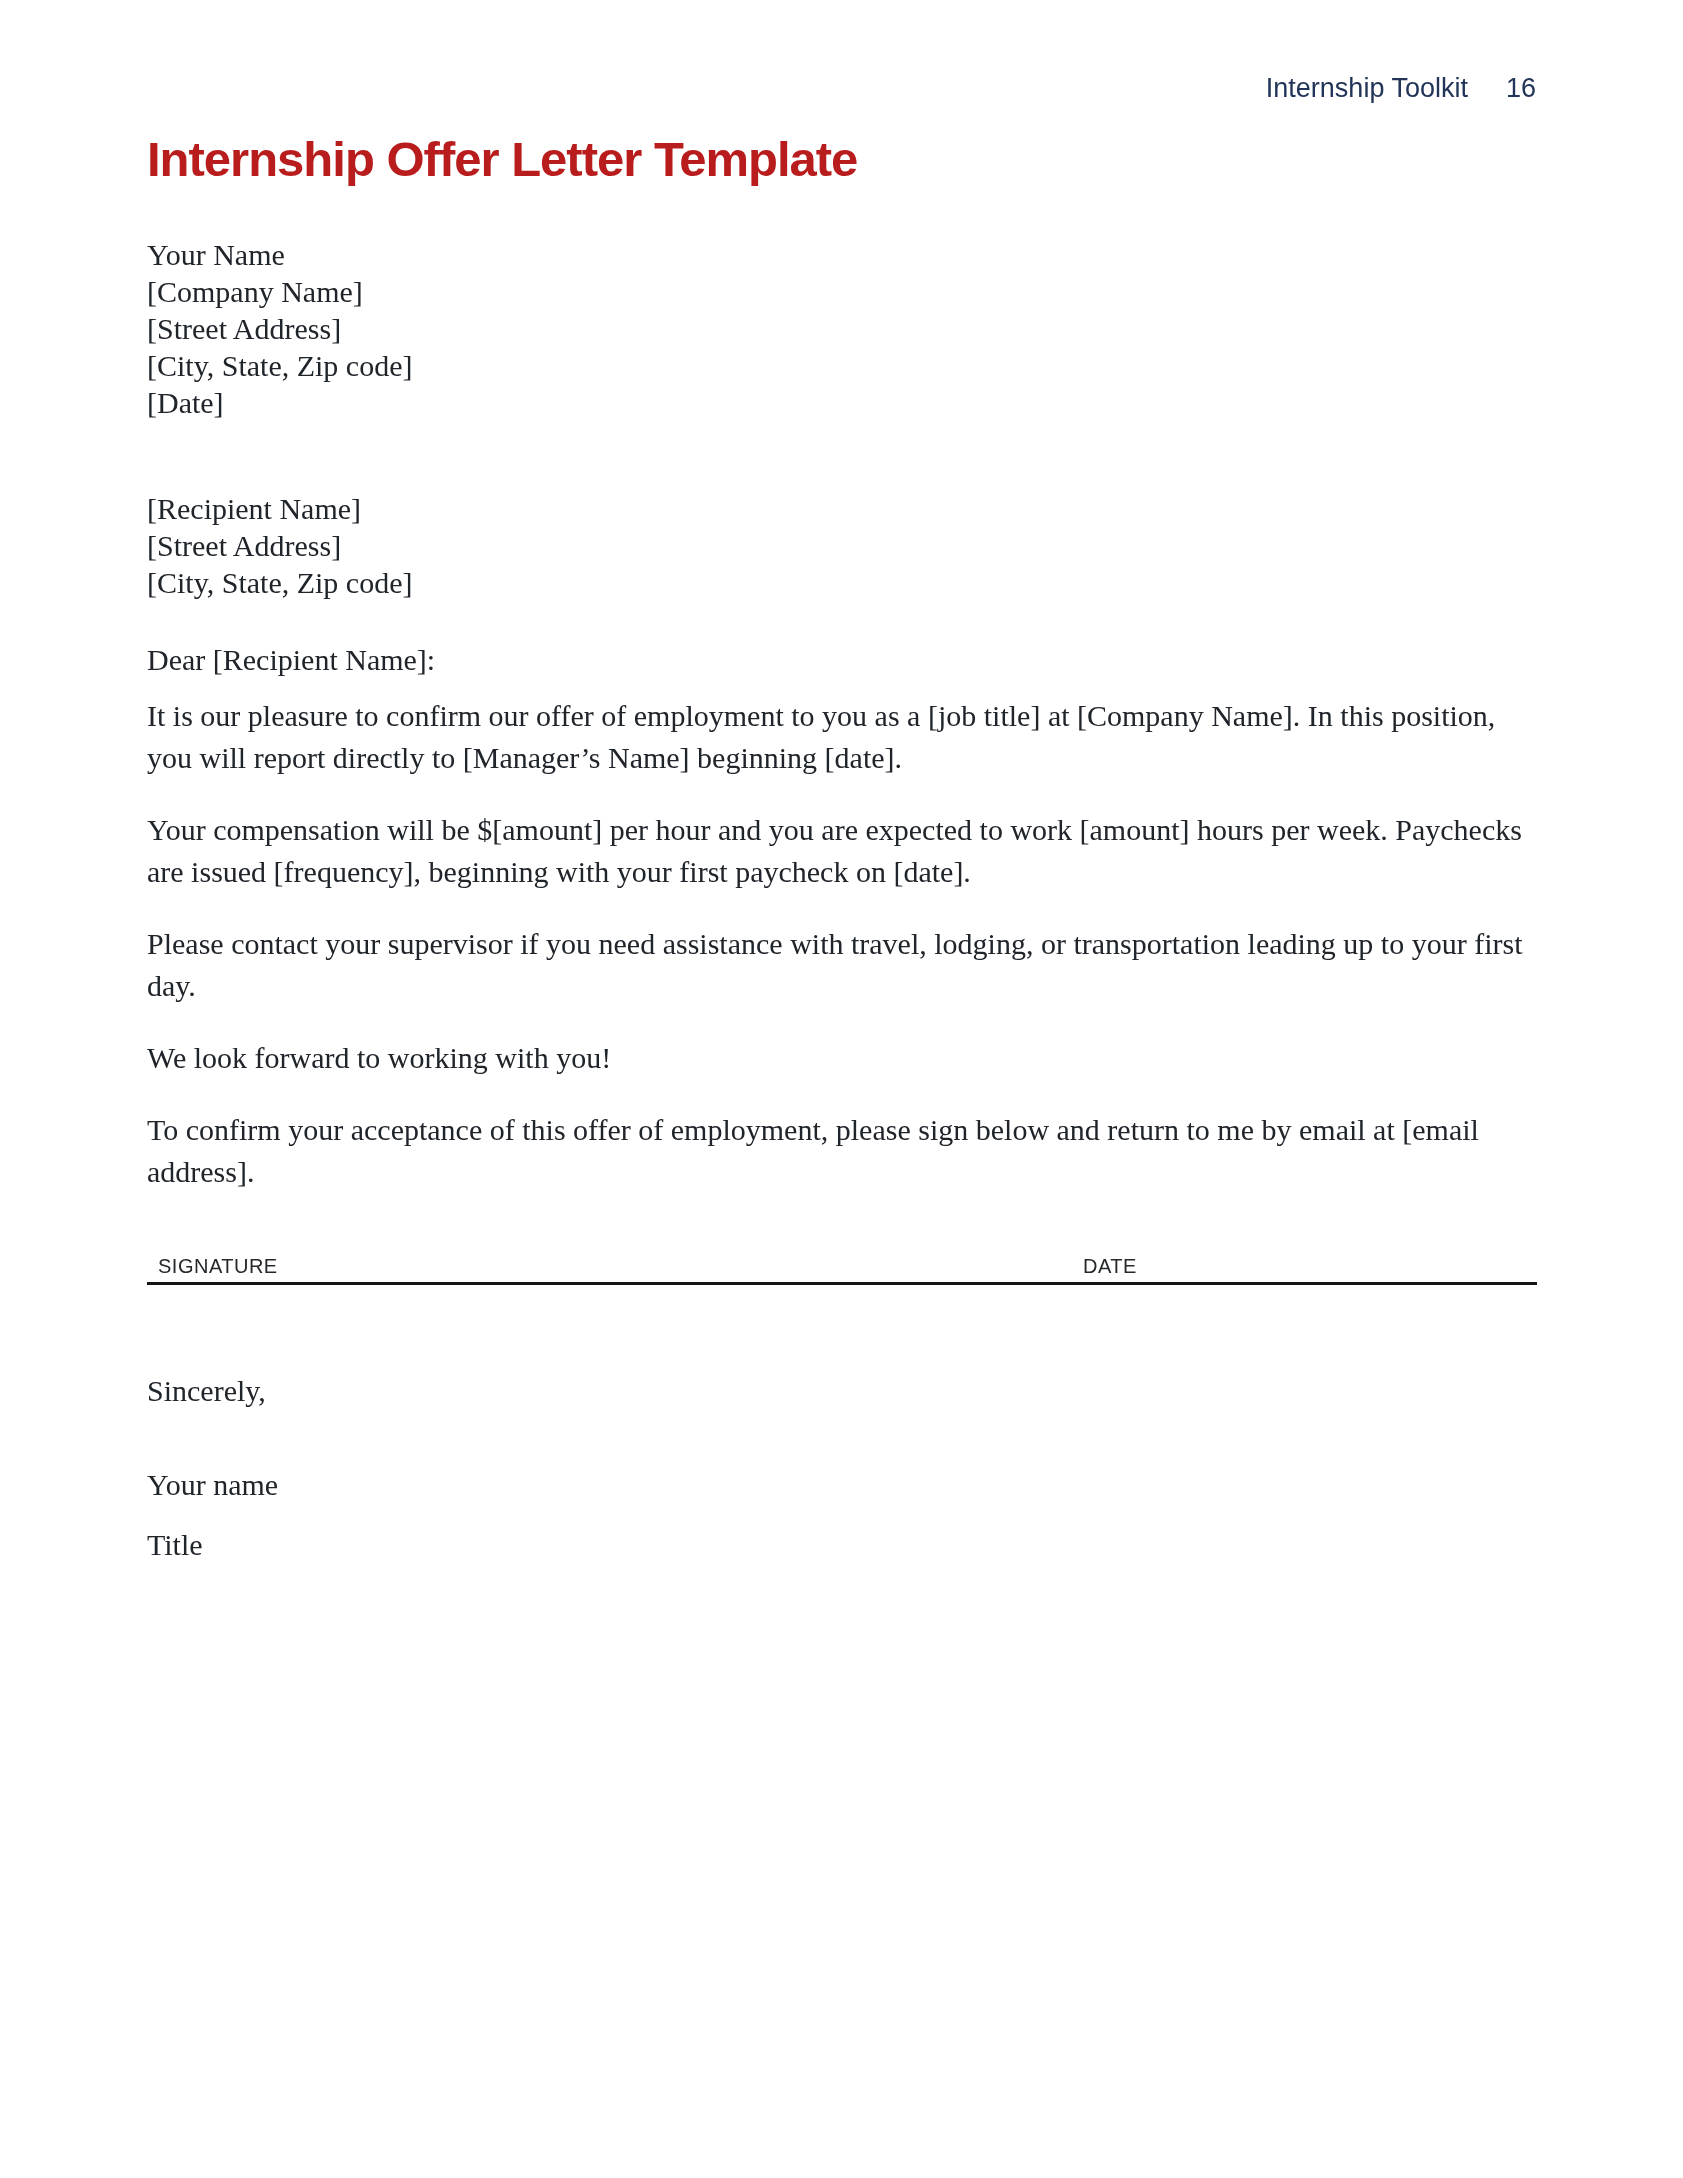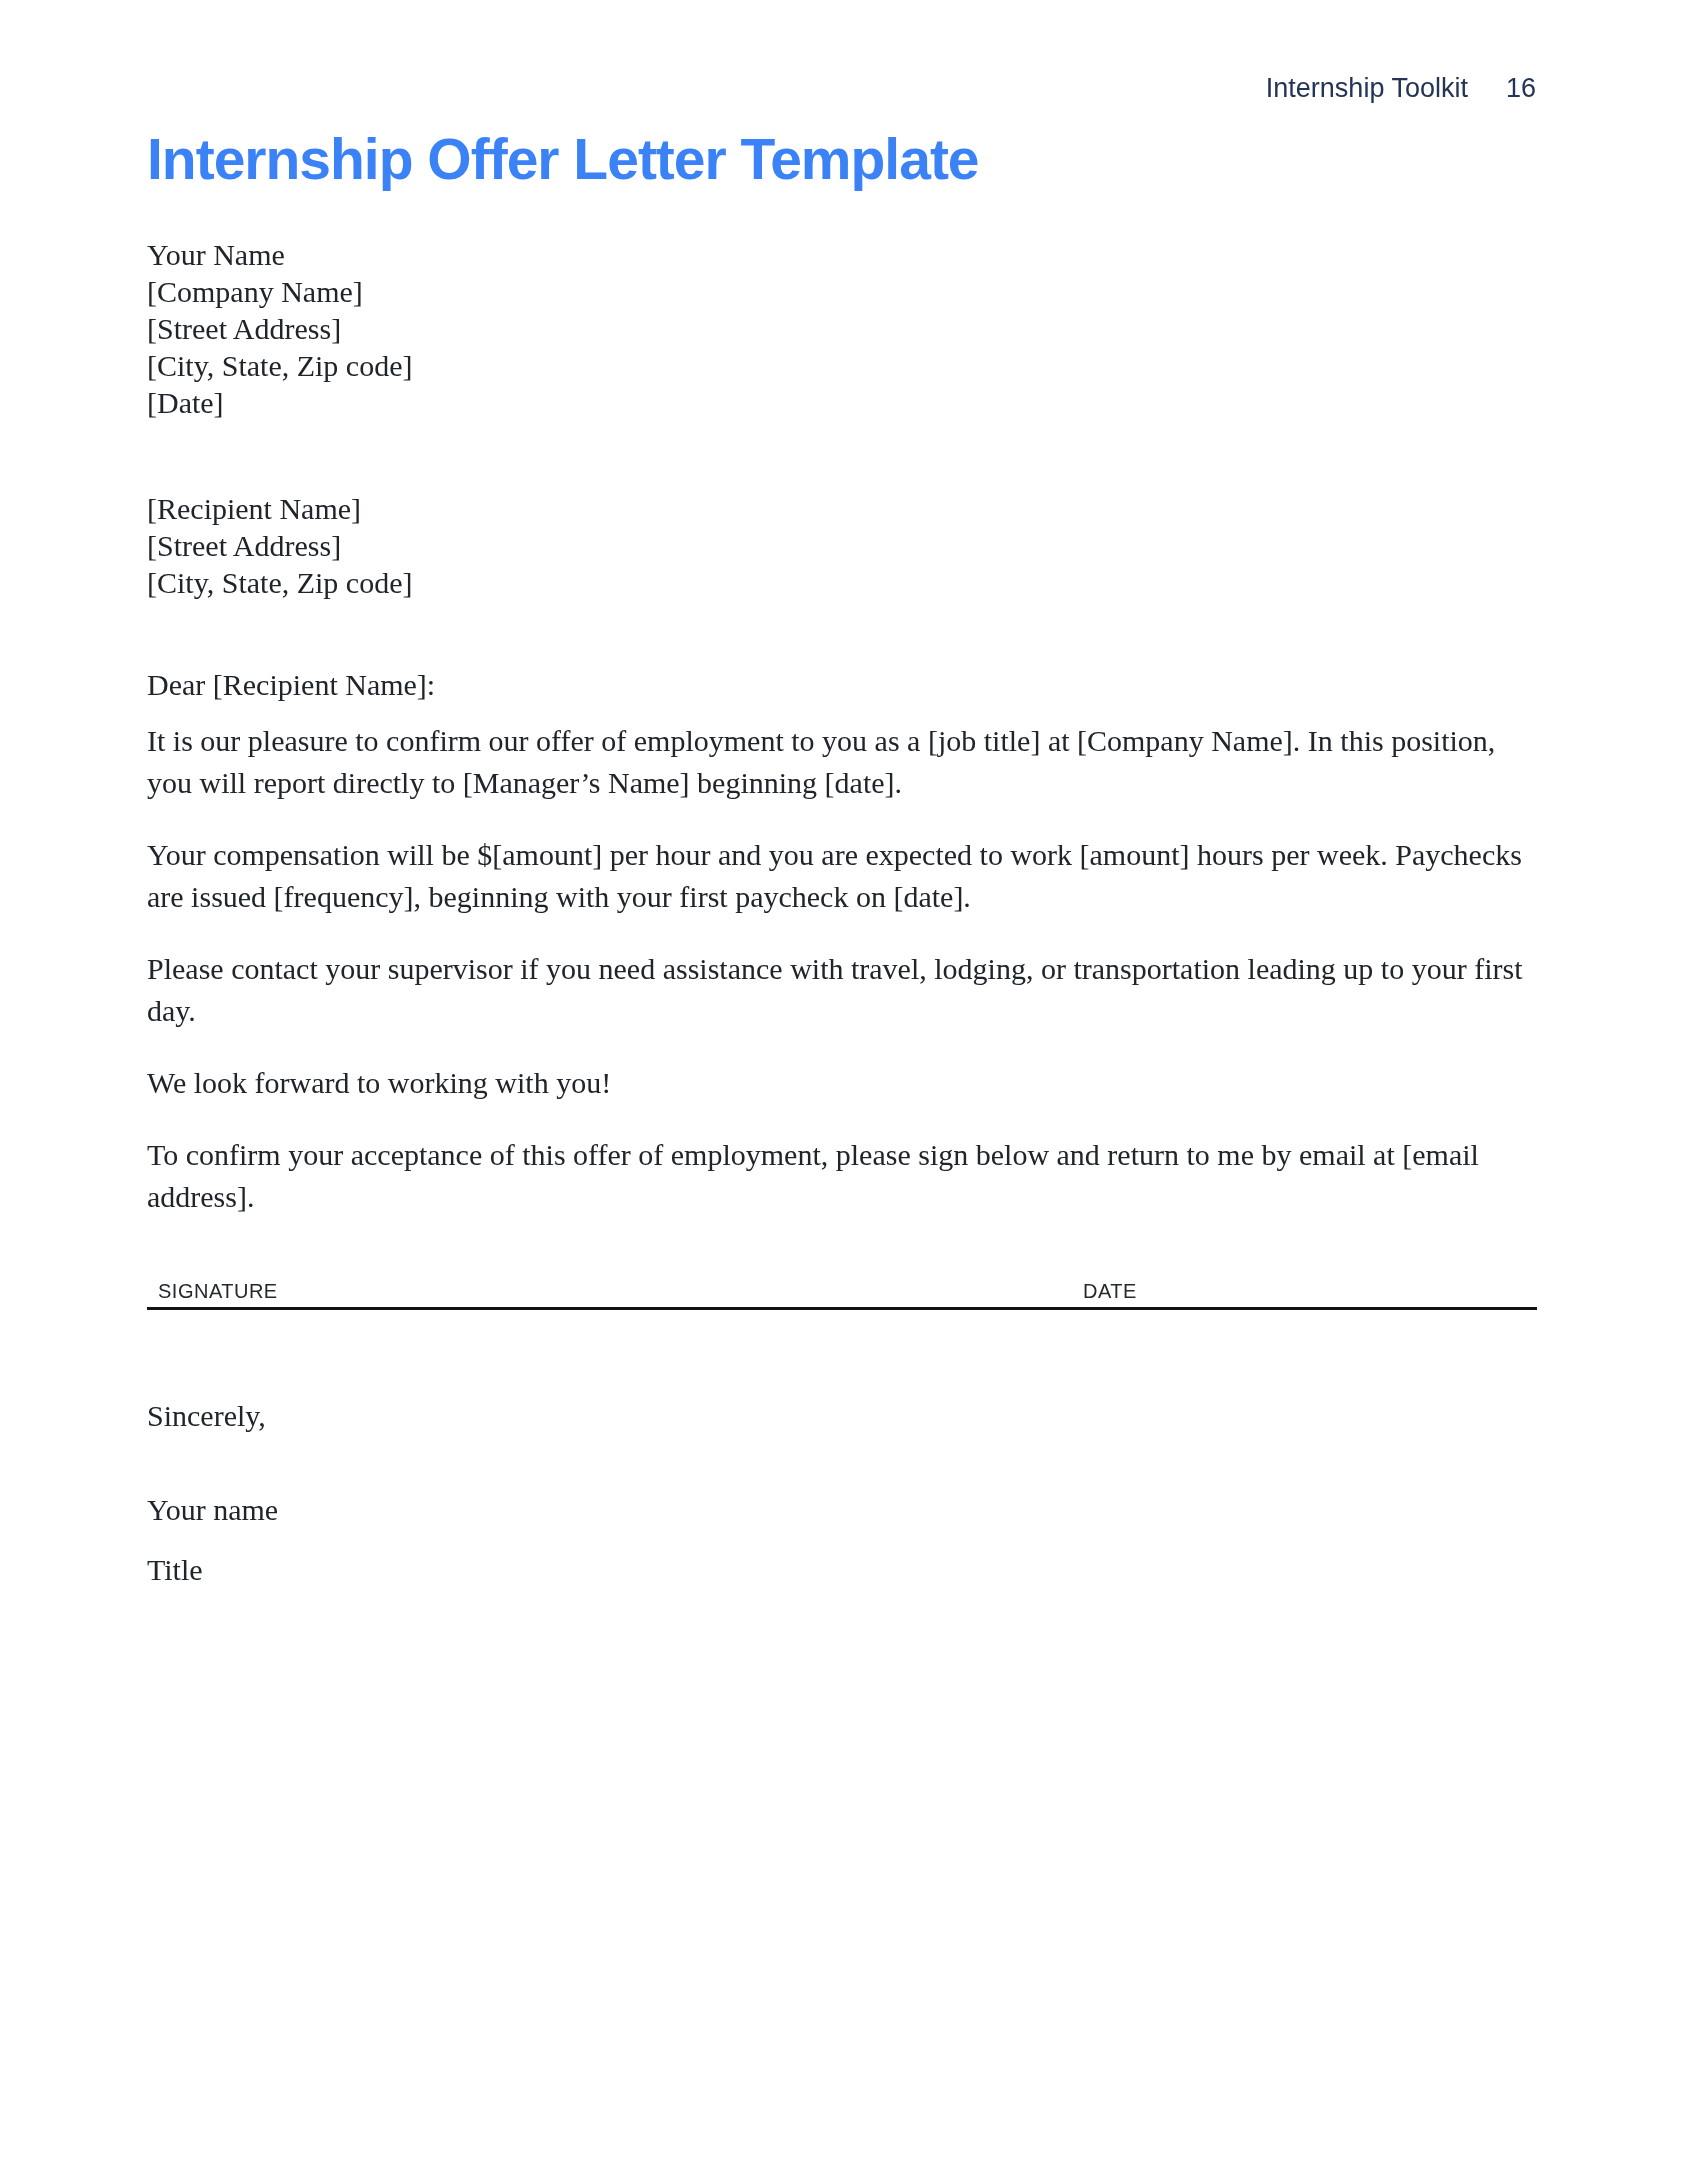--- a/index.html
+++ b/index.html
@@ -27,38 +27,38 @@
     font-size: 27px;
     line-height: 30px;
     color: #223457;
   }
 
   
   .doc-title {
     margin-top: 24px;
     font-family: "Liberation Sans", sans-serif;
     font-weight: bold;
-    font-size: 57px;
+    font-size: 49px;
     line-height: 65px;
     letter-spacing: -1px;
-    color: #3b82f6;
+    color: #b91c1c;
   }
 
   
   .letter {
     font-family: "Liberation Serif", serif;
     color: #20252b;
     font-size: 30px;
   }
   .addr-block {
     line-height: 37px;
   }
   .sender-block   { margin-top: 44px; }
   .recipient-block{ margin-top: 69px; }
-  .salutation     { margin-top: 63px; line-height: 42px; }
+  .salutation     { margin-top: 38px; line-height: 42px; }
   .para           { margin-top: 14px; line-height: 42px; max-width: 1390px; }
 
   
   .sig-section {
     position: relative;
     margin-top: 55px;
     height: 34px;
   }
   .sig-label, .date-label {
     position: absolute;

